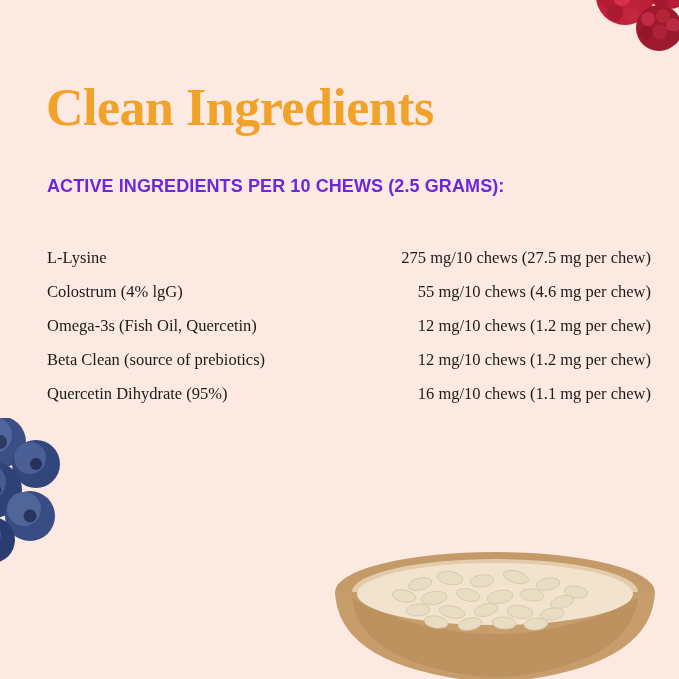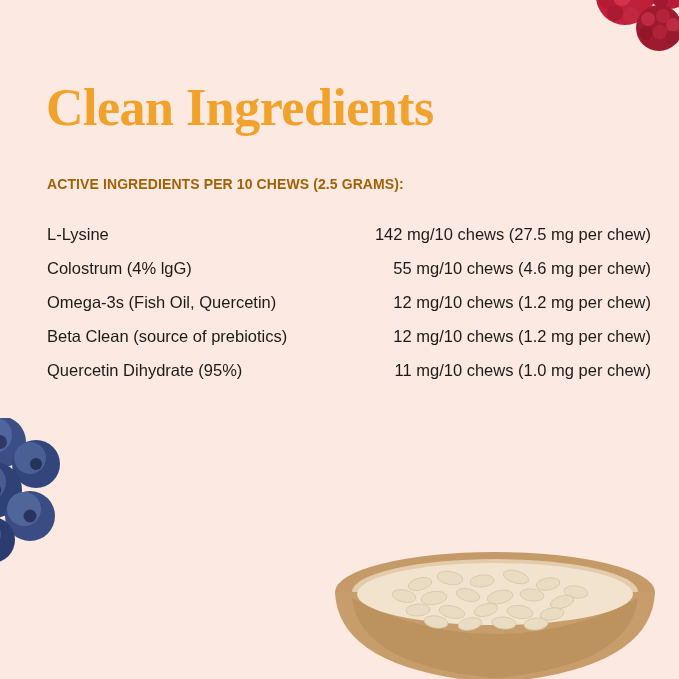--- a/index.html
+++ b/index.html
@@ -58,31 +58,32 @@
     letter-spacing: -0.5px;
     color: #f0a22a;
     white-space: nowrap;
   }
   .subtitle {
     position: absolute;
     left: 47px;
     top: 176px;
     font-family: "Liberation Sans", sans-serif;
     font-weight: bold;
-    font-size: 14px;
+    font-size: 18px;
     letter-spacing: 0.1px;
-    color: #a16207;
+    color: #6d28d9;
     white-space: nowrap;
   }
 
   .ingredients {
     position: absolute;
     left: 47px;
-    top: 225px;
+    top: 248px;
     width: 604px;
+    font-family: Liberation Serif, serif;
   }
   .row {
     display: flex;
     align-items: baseline;
     height: 34px;
     font-size: 16.5px;
     color: #1b1b1b;
   }
   .row .name {
     width: 287px;
@@ -200,33 +201,33 @@
       </g>
     </g>
   </svg>
 
   <div class="title">Clean Ingredients</div>
   <div class="subtitle">ACTIVE INGREDIENTS PER 10 CHEWS (2.5 GRAMS):</div>
 
   <div class="ingredients">
     <div class="row">
       <span class="name">L-Lysine</span>
-      <span class="amount">142 mg/10 chews (27.5 mg per chew)</span>
+      <span class="amount">275 mg/10 chews (27.5 mg per chew)</span>
     </div>
     <div class="row">
       <span class="name">Colostrum (4% lgG)</span>
       <span class="amount">55 mg/10 chews (4.6 mg per chew)</span>
     </div>
     <div class="row">
       <span class="name">Omega-3s (Fish Oil, Quercetin)</span>
       <span class="amount">12 mg/10 chews (1.2 mg per chew)</span>
     </div>
     <div class="row">
       <span class="name">Beta Clean (source of prebiotics)</span>
       <span class="amount">12 mg/10 chews (1.2 mg per chew)</span>
     </div>
     <div class="row">
       <span class="name">Quercetin Dihydrate (95%)</span>
-      <span class="amount">11 mg/10 chews (1.0 mg per chew)</span>
+      <span class="amount">16 mg/10 chews (1.1 mg per chew)</span>
     </div>
   </div>
 
 </div>
 
 </body></html>

